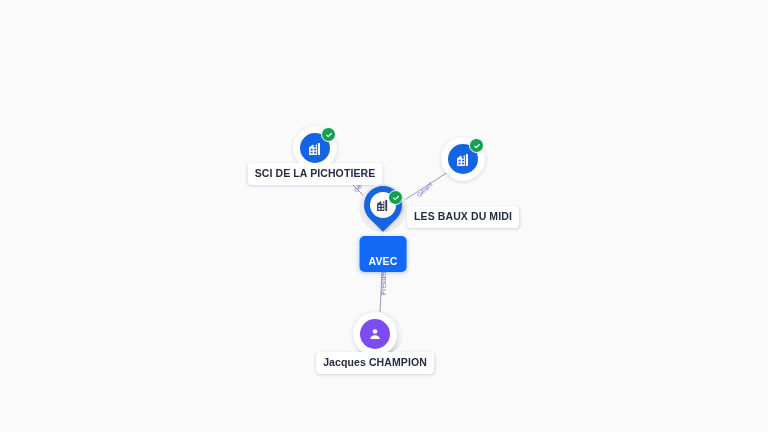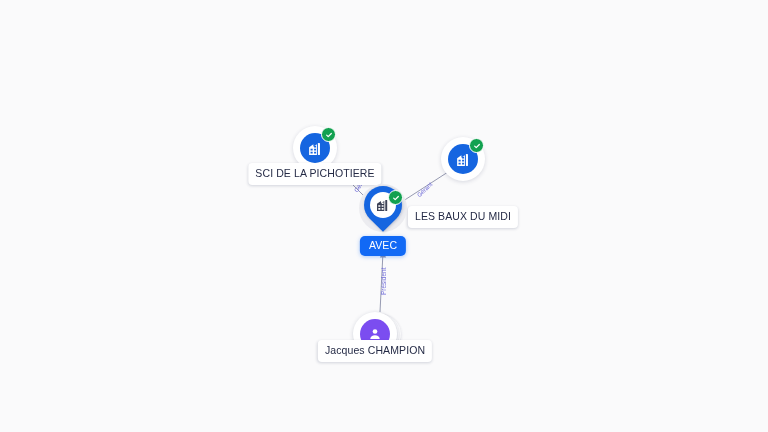--- a/index.html
+++ b/index.html
@@ -166,26 +166,27 @@
     transform: translateX(-50%);
     background: #ffffff;
     color: #252b46;
     font-size: 10.5px;
     line-height: 1;
     letter-spacing: 0.1px;
     white-space: nowrap;
     padding: 5px 7px 6px 7px;
     border-radius: 4px;
     box-shadow: 0 1px 3px rgba(30,40,80,0.18);
+    font-weight: bold;
   }
   .node-label.primary {
     background: #1169f5;
     color: #ffffff;
     font-size: 10.5px;
-    padding: 4px 9px 5px 9px;
+    padding: 20px 9px 5px 9px;
     border-radius: 5px;
     box-shadow: 0 1px 4px rgba(17,105,245,0.35);
   }
 
   
   .edge-label {
     position: absolute;
     color: #6f6bd8;
     font-size: 6px;
     line-height: 1;
@@ -280,15 +281,15 @@
       <div class="front">
         <div class="disc">
           <svg width="16" height="16" viewBox="0 0 24 24" aria-hidden="true">
             <circle fill="#ffffff" cx="12" cy="8.2" r="3.5"></circle>
             <path fill="#ffffff" d="M4.9 19.6c0-3.6 3.2-5.6 7.1-5.6s7.1 2 7.1 5.6z"></path>
           </svg>
         </div>
       </div>
     </div>
   </div>
-  <div class="node-label" style="left:375px; top:340px;">Jacques CHAMPION</div>
+  <div class="node-label" style="left:375px; top:352px;">Jacques CHAMPION</div>
 
 </div>
 
 </body></html>

